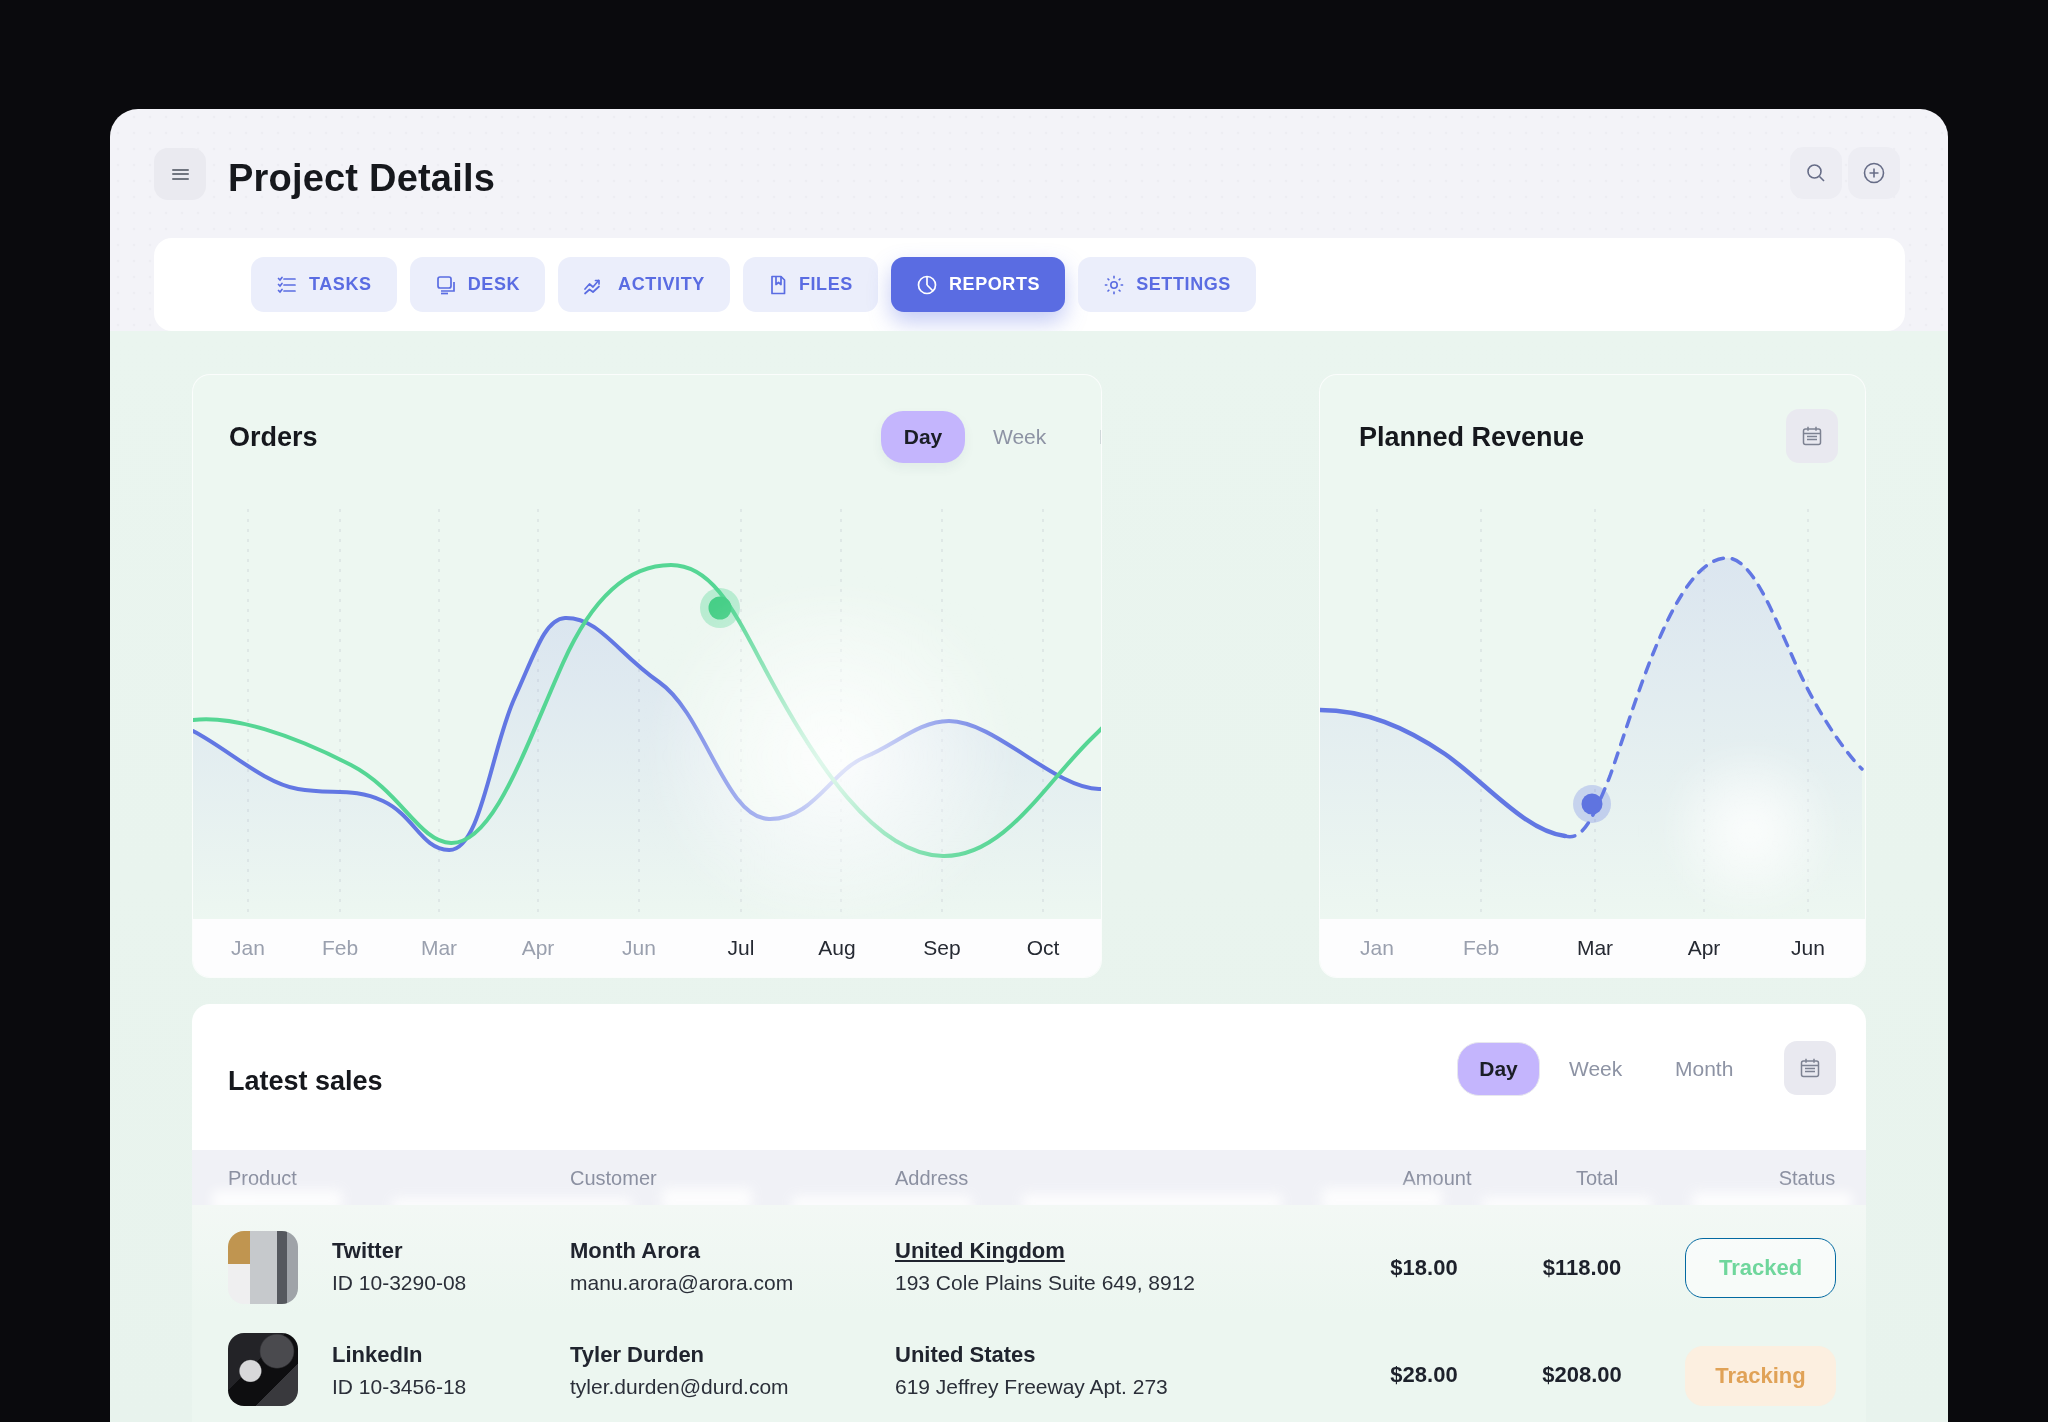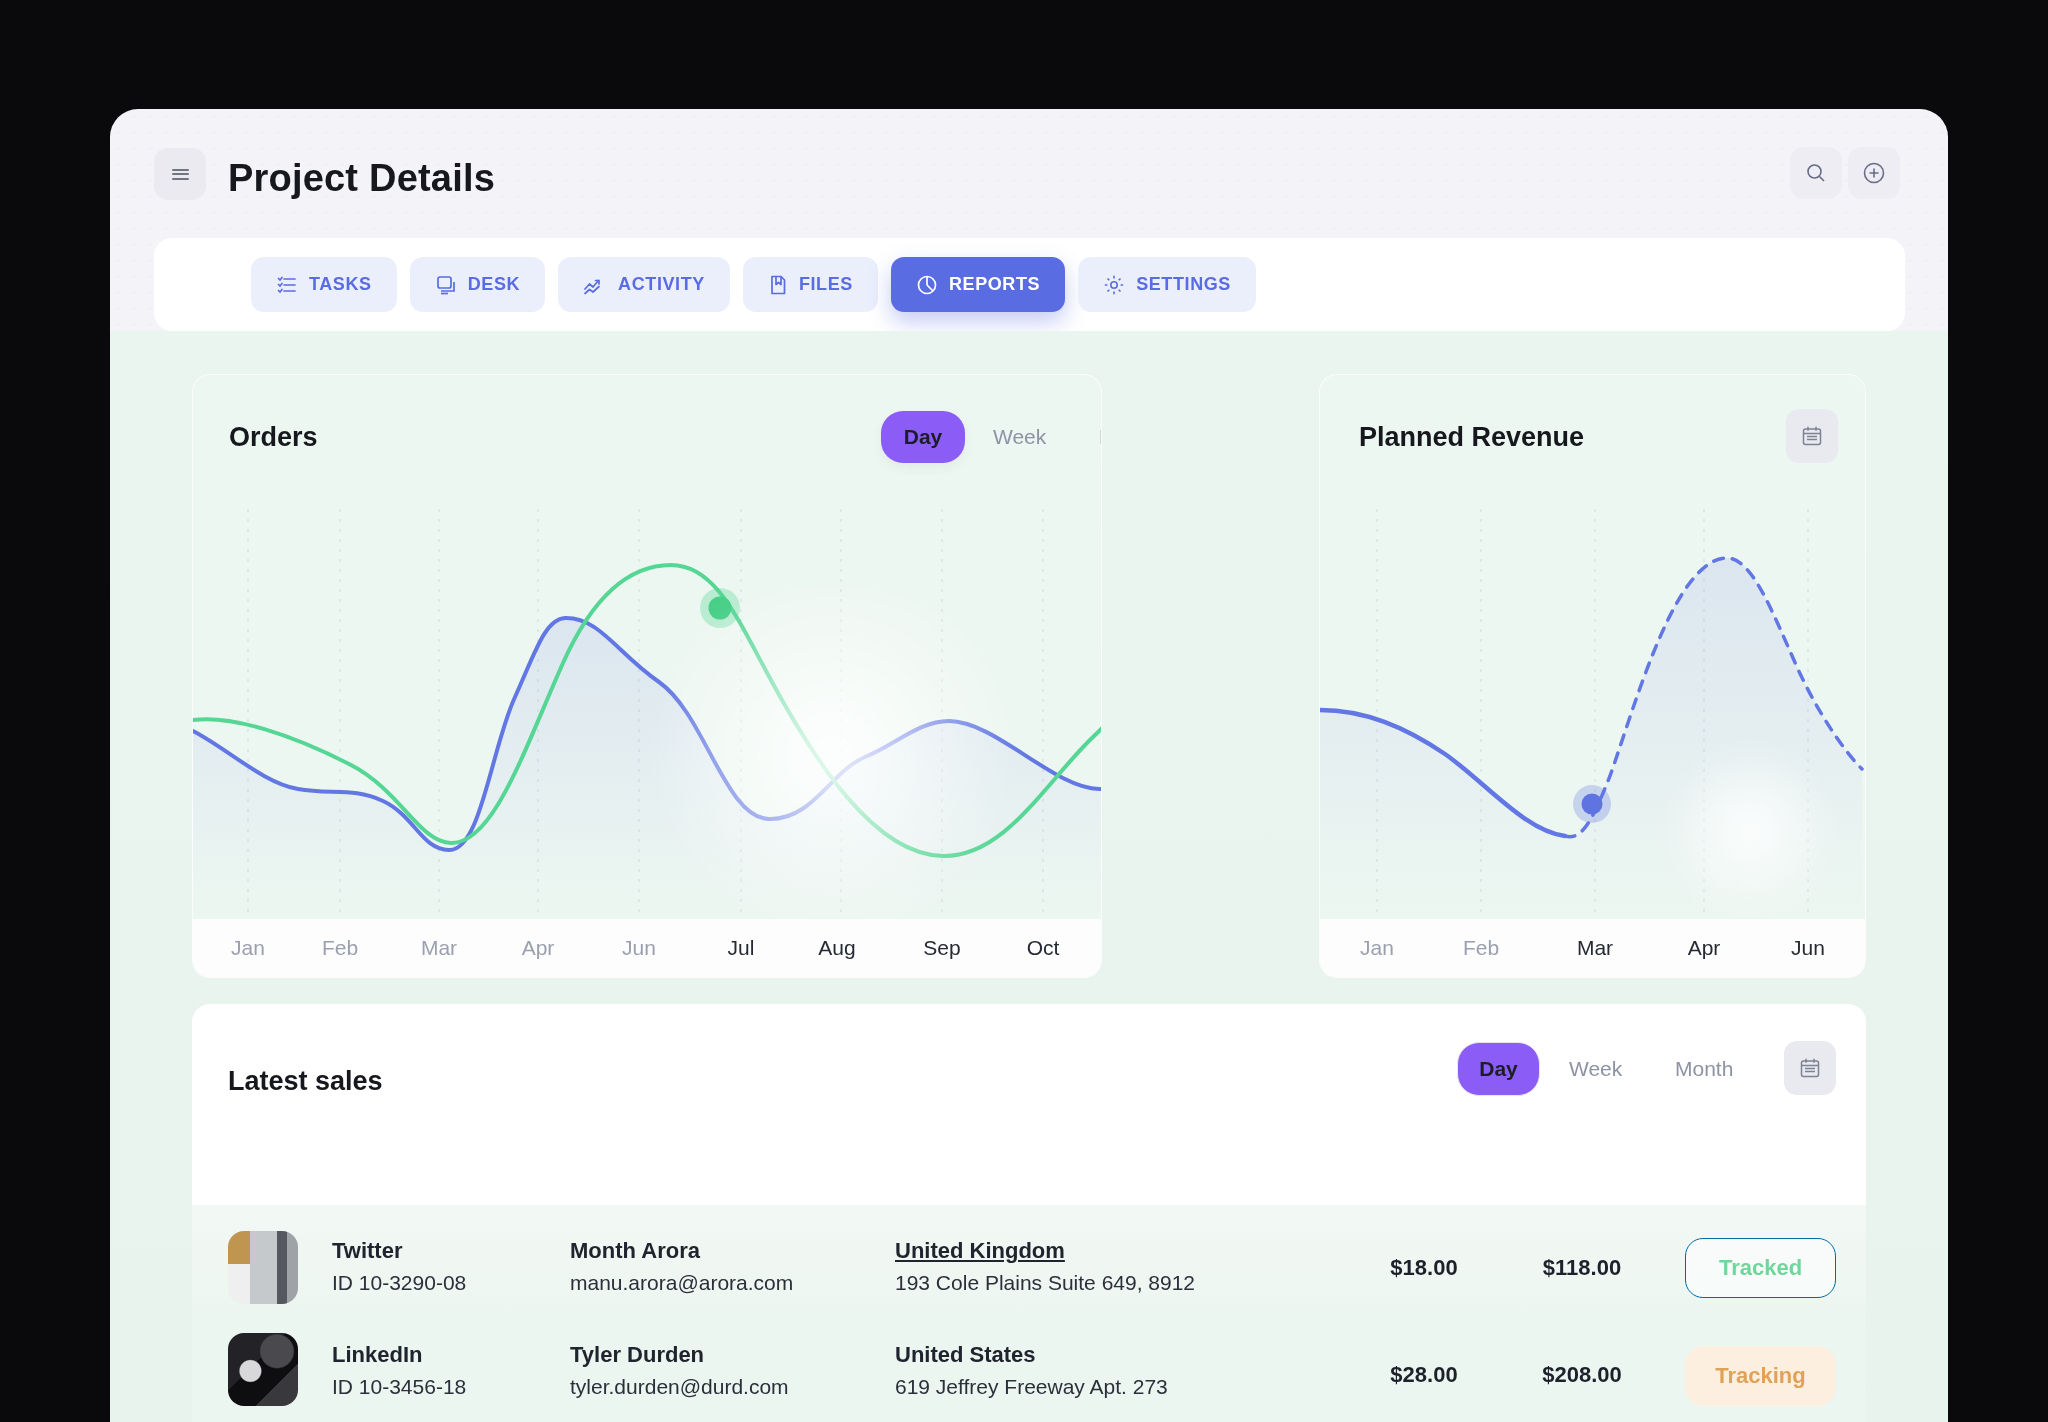--- a/index.html
+++ b/index.html
@@ -40,21 +40,21 @@
 
   
   .panel{ position:absolute; border-radius:18px; background:#edf7f1;
     border:1px solid rgba(255,255,255,0.75); overflow:hidden; }
   .panel-orders{ left:82px; top:265px; width:910px; height:604px; }
   .panel-planned{ left:1209px; top:265px; width:547px; height:604px; }
   .panel-title{ position:absolute; font-size:27px; font-weight:700; color:#16181d; }
 
   .seg-label{ font-size:21px; color:#8d93a4; cursor:pointer; }
   .seg-active{ display:flex; align-items:center; justify-content:center;
-    background:#8b5cf6; border-radius:22px; font-size:21px; font-weight:600; color:#1b1e26;
+    background:#c4b5fd; border-radius:22px; font-size:21px; font-weight:600; color:#1b1e26;
     box-shadow:0 5px 12px rgba(40,60,90,0.06); cursor:pointer; }
   .cal-btn{ position:absolute; width:52px; height:54px; border-radius:13px; background:#e9e9f0;
     display:flex; align-items:center; justify-content:center; cursor:pointer; }
 
   .chart-wrap{ position:absolute; left:0; top:126px; width:100%; height:420px; }
   .glow{ position:absolute; border-radius:50%; background:radial-gradient(circle, rgba(255,255,255,0.9) 0%, rgba(255,255,255,0) 70%); filter:blur(14px); }
 
   .month-strip{ position:absolute; left:0; bottom:0; width:100%; height:58px; background:#fdfdfe; }
   .month{ position:absolute; top:50%; transform:translate(-50%,-50%); font-size:21px; color:#262a33; }
   .month.muted{ color:#9aa0ae; }
@@ -305,20 +305,28 @@
       <svg width="24" height="24" viewBox="0 0 24 24" fill="none" stroke="#7d8292" stroke-width="1.5">
         <rect x="3.5" y="5" width="17" height="15.5" rx="2"></rect>
           <line x1="8" y1="2.8" x2="8" y2="6.8"></line>
           <line x1="16" y1="2.8" x2="16" y2="6.8"></line>
         <line x1="3.5" y1="9.5" x2="20.5" y2="9.5"></line>
         <line x1="7" y1="12.5" x2="17" y2="12.5"></line>
           <line x1="7" y1="15.5" x2="17" y2="15.5"></line>
       </svg>
     </div>
 
+    <div class="sales-head-band">
+      <span class="col-label" style="left:36px">Product</span>
+      <span class="col-label" style="left:378px">Customer</span>
+      <span class="col-label" style="left:703px">Address</span>
+      <span class="col-label" style="left:1245px; transform:translate(-50%,-50%);">Amount</span>
+      <span class="col-label" style="left:1405px; transform:translate(-50%,-50%);">Total</span>
+      <span class="col-label" style="left:1615px; transform:translate(-50%,-50%);">Status</span>
+    </div>
 
     <div class="blobs">
       <div class="blob" style="left:20px;   width:130px; height:22px;"></div>
       <div class="blob" style="left:200px;  width:240px; height:14px;"></div>
       <div class="blob" style="left:470px;  width:90px;  height:24px;"></div>
       <div class="blob" style="left:600px;  width:180px; height:16px;"></div>
       <div class="blob" style="left:830px;  width:260px; height:18px;"></div>
       <div class="blob" style="left:1130px; width:120px; height:24px;"></div>
       <div class="blob" style="left:1290px; width:170px; height:15px;"></div>
       <div class="blob" style="left:1500px; width:160px; height:20px;"></div>

